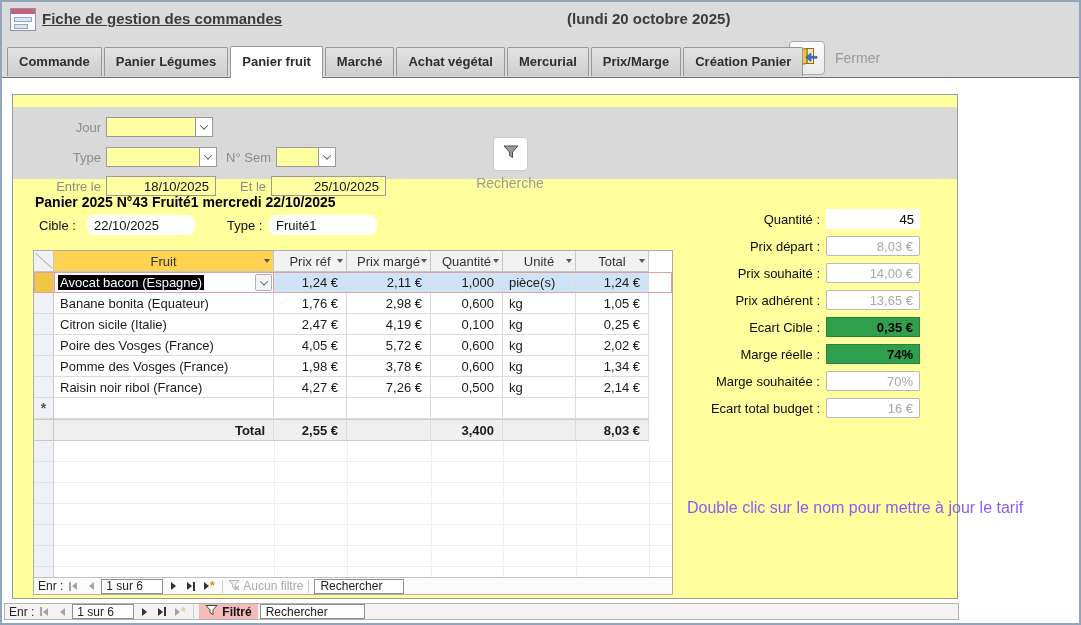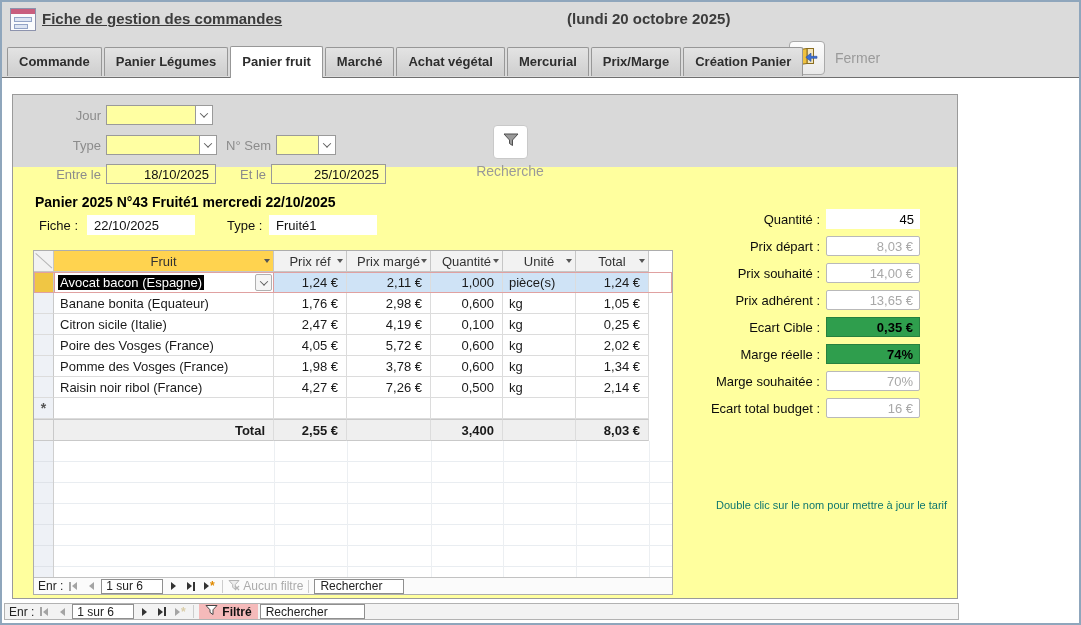--- a/index.html
+++ b/index.html
@@ -25,47 +25,47 @@
          border-radius:2px 2px 0 0; font-size:13px; font-weight:bold; color:#2e2e2e; white-space:nowrap; cursor:default; }
   .tab.active { height:32px; line-height:30px; margin-bottom:0; background:#fff; position:relative; z-index:5; }
 
   .close-btn { position:absolute; left:787px; top:39px; width:36px; height:34px; background:linear-gradient(#fdfdfd,#e9e9e9);
                border:1px solid #aaa; border-radius:4px; display:flex; align-items:center; justify-content:center; }
   .close-lbl { position:absolute; left:833px; top:48px; color:#9a9a9a; font-size:14px; }
 
   
   .form-win { position:absolute; left:10px; top:92px; width:946px; height:505px;
               border:1px solid #9a9a9a; background:#ffff9e; }
-  .filter-sec { position:absolute; left:0; top:0; right:0; height:72px; background:#d9d9d9; }
+  .filter-sec { position:absolute; left:0; top:12px; right:0; height:72px; background:#d9d9d9; }
   .glbl { position:absolute; color:#8c8c8c; font-size:13px; }
   .r { text-align:right; }
   .ycombo, .yfield { position:absolute; height:20px; background:#ffffa2; border:1px solid #9a9a9a; display:flex; align-items:center; }
   .ycombo .txt { flex:1; }
   .drop { width:17px; align-self:stretch; background:#fff; border-left:1px solid #9a9a9a;
           display:flex; align-items:center; justify-content:center; }
   .chev { width:6px; height:6px; border-right:1.6px solid #5f5f5f; border-bottom:1.6px solid #5f5f5f;
           transform:rotate(45deg) translate(-1px,-1px); }
   .yfield { justify-content:flex-end; padding-right:6px; color:#111; }
   .search-btn { position:absolute; left:480px; top:30px; width:35px; height:34px; background:#fff;
                 border:1px solid #c9c9c9; border-radius:4px; display:flex; align-items:center; justify-content:center; }
   .search-lbl { position:absolute; left:447px; top:68px; width:100px; text-align:center; color:#9a9a9a; font-size:14px; }
 
   
   .basket-title { position:absolute; left:22px; top:99px; font-size:14px; font-weight:bold; color:#000; }
   .blbl { position:absolute; font-size:13px; color:#111; }
-  .wfield { position:absolute; height:20px; background:#fff; display:flex; align-items:center; padding-left:7px; color:#111; }
+  .wfield { position:absolute; height:20px; background:#fff; display:flex; align-items:center; padding-left:7px; color:#111;border-radius:8px; }
 
   
   .sumrow { position:absolute; left:564px; width:343px; height:20px; display:flex; align-items:center; }
   .sumrow .slbl { flex:1; text-align:right; padding-right:6px; color:#0d0d0d; }
   .sfield { width:94px; height:20px; display:flex; align-items:center; justify-content:flex-end; padding-right:6px; }
   .sfield.plain { background:#fff; color:#000; }
   .sfield.muted { background:#fff; border:1px solid #b9b9b9; border-radius:2px; color:#a8a8a8; }
   .sfield.green { background:#2f9e4d; border:1px solid #27813f; color:#000; font-weight:bold; }
-  .note { position:absolute; left:703px; top:404px; font-size:11px; color:#0f766e; white-space:nowrap; }
+  .note { position:absolute; left:674px; top:404px; font-size:16px; color:#8b5cf6; white-space:nowrap; }
 
   
   .ds { position:absolute; left:20px; top:155px; width:640px; height:345px; background:#fff; border:1px solid #adadad; }
   .ds-row { display:flex; position:relative; height:21px; }
   .cell { height:100%; border-right:1px solid #dcdcdc; border-bottom:1px solid #dcdcdc;
           display:flex; align-items:center; overflow:hidden; white-space:nowrap; }
   .w-sel{width:20px;} .w-fruit{width:220px;} .w-pref{width:73px;} .w-pmar{width:84px;}
   .w-qte{width:72px;} .w-unit{width:73px;} .w-tot{width:73px;}
   .hdr .cell { background:#f2f2f2; border-right:1px solid #c6c6c6; border-bottom:1px solid #c6c6c6;
                justify-content:center; color:#333; position:relative; }
@@ -184,21 +184,21 @@
         <span>
           <svg width="18" height="17" viewBox="0 0 18 17">
             <path d="M2 2 h14 L10.5 8 v5.5 L7.5 11.5 V8 Z" fill="#9a9a9a" stroke="#4f4f4f" stroke-width="1"></path>
           </svg>
         </span>
       </div>
       <div class="search-lbl">Recherche</div>
     </div>
 
     <div class="basket-title">Panier 2025 N°43 Fruité1 mercredi 22/10/2025</div>
-    <div class="blbl" style="left:26px;top:123px;">Fiche :</div>
+    <div class="blbl" style="left:26px;top:123px;">Cible :</div>
     <div class="wfield" style="left:74px;top:120px;width:108px;">22/10/2025</div>
     <div class="blbl" style="left:214px;top:123px;">Type :</div>
     <div class="wfield" style="left:256px;top:120px;width:108px;">Fruité1</div>
 
     <div class="ds">
       <div class="ds-row hdr">
         <div class="cell w-sel corner"></div>
         <div class="cell w-fruit">
             <span>Fruit</span>
             <span class="farrow"></span>

